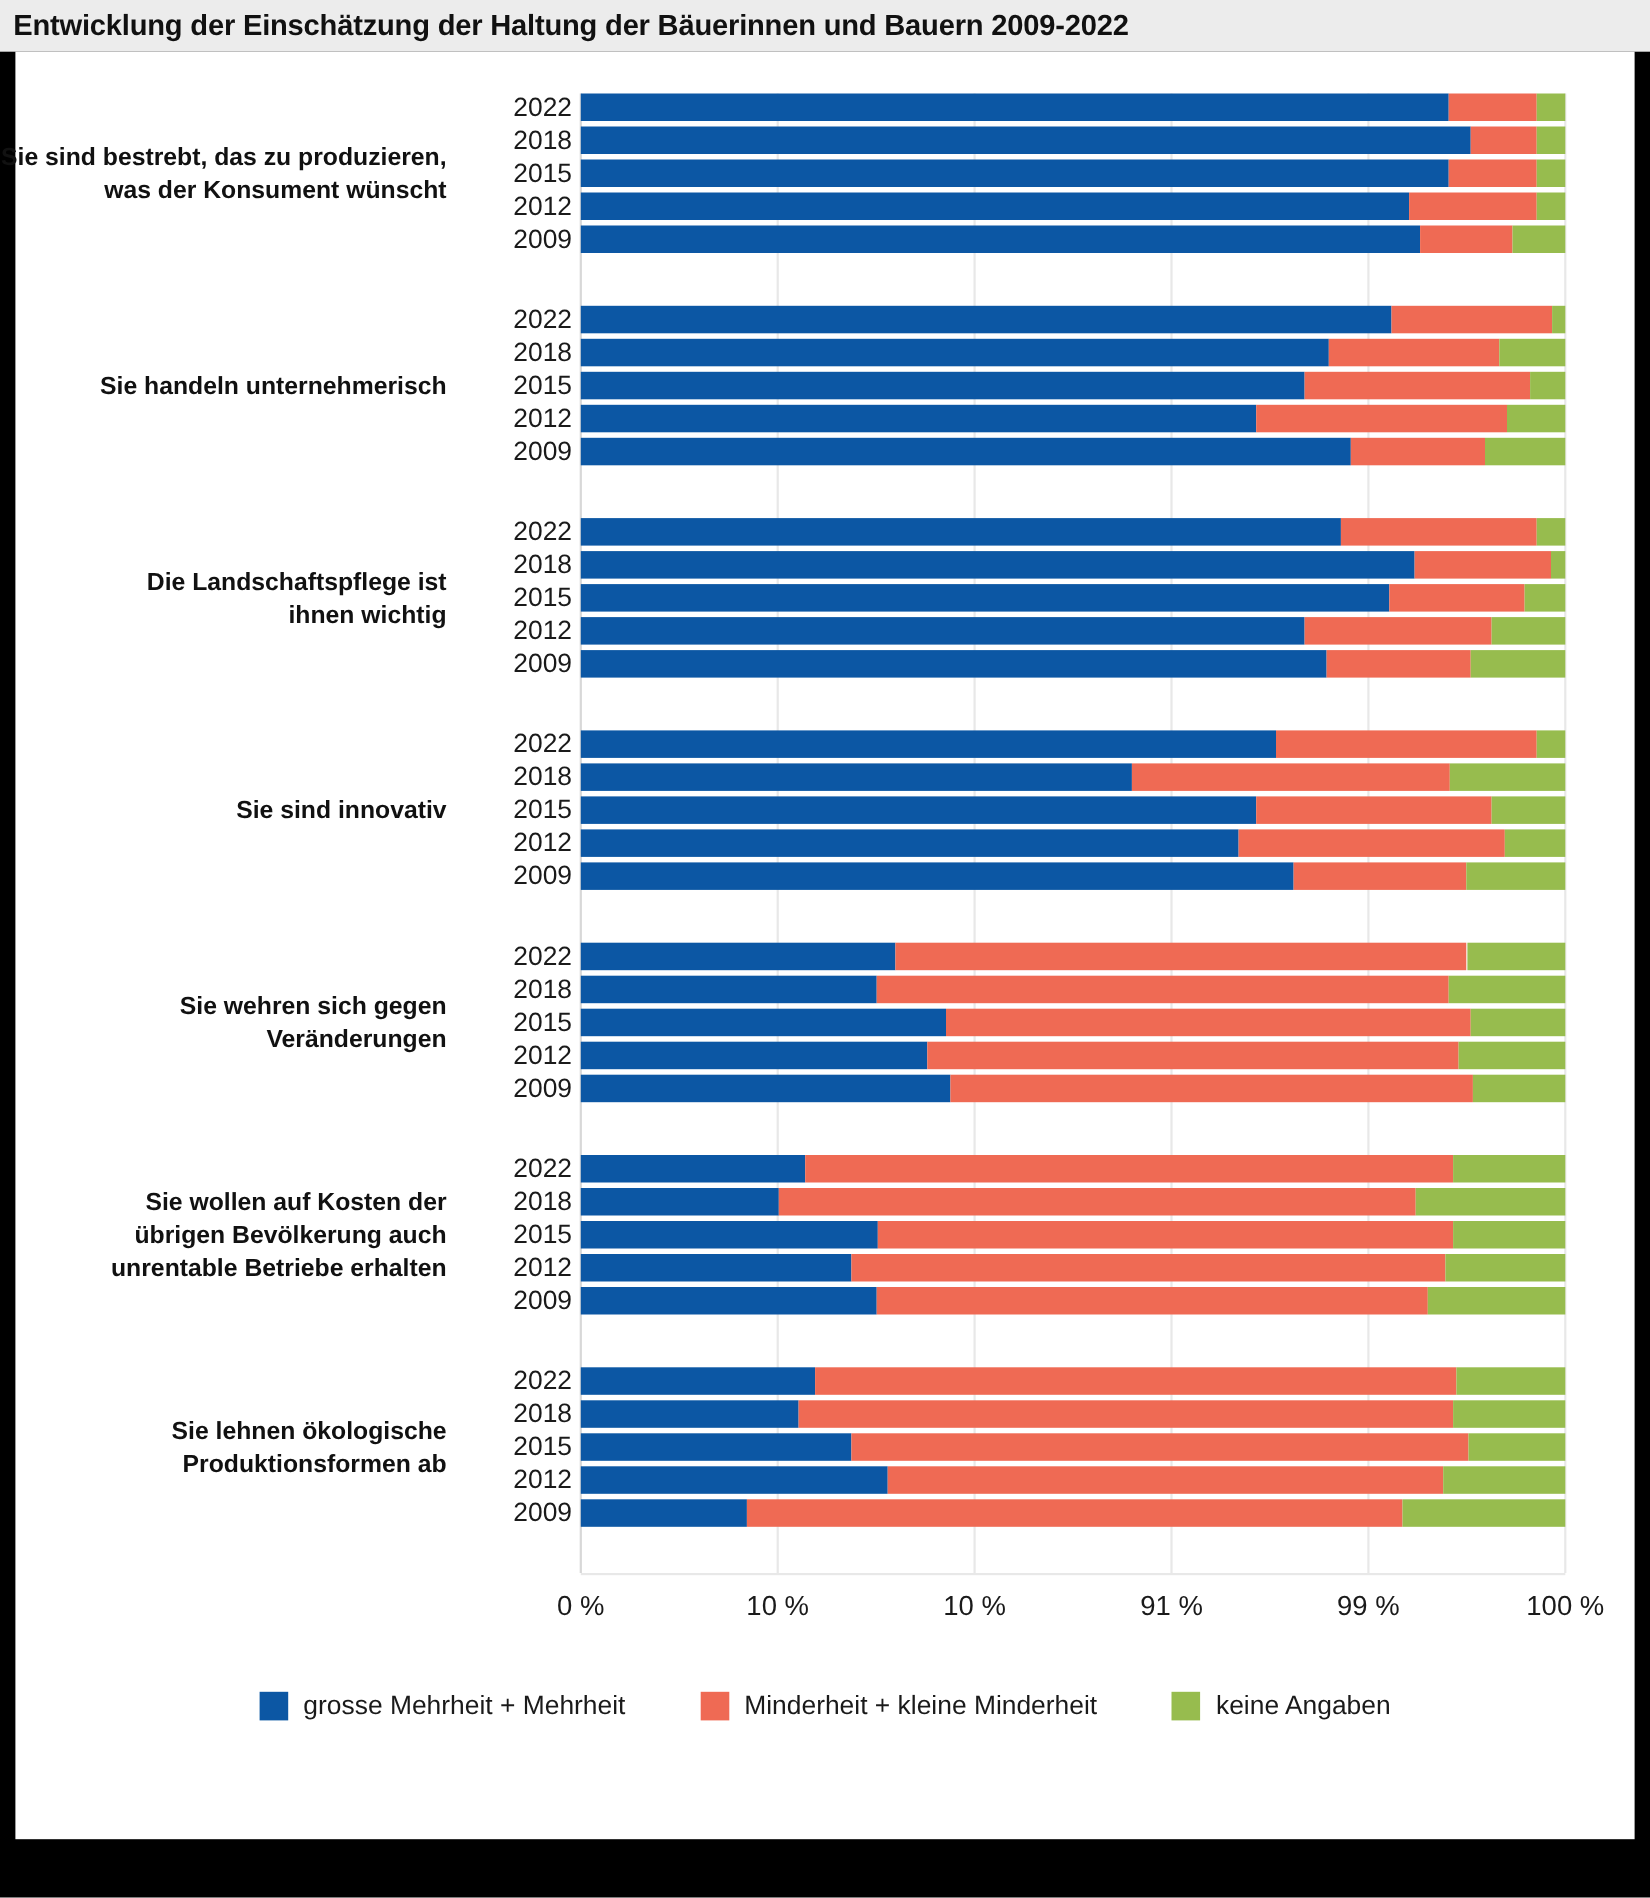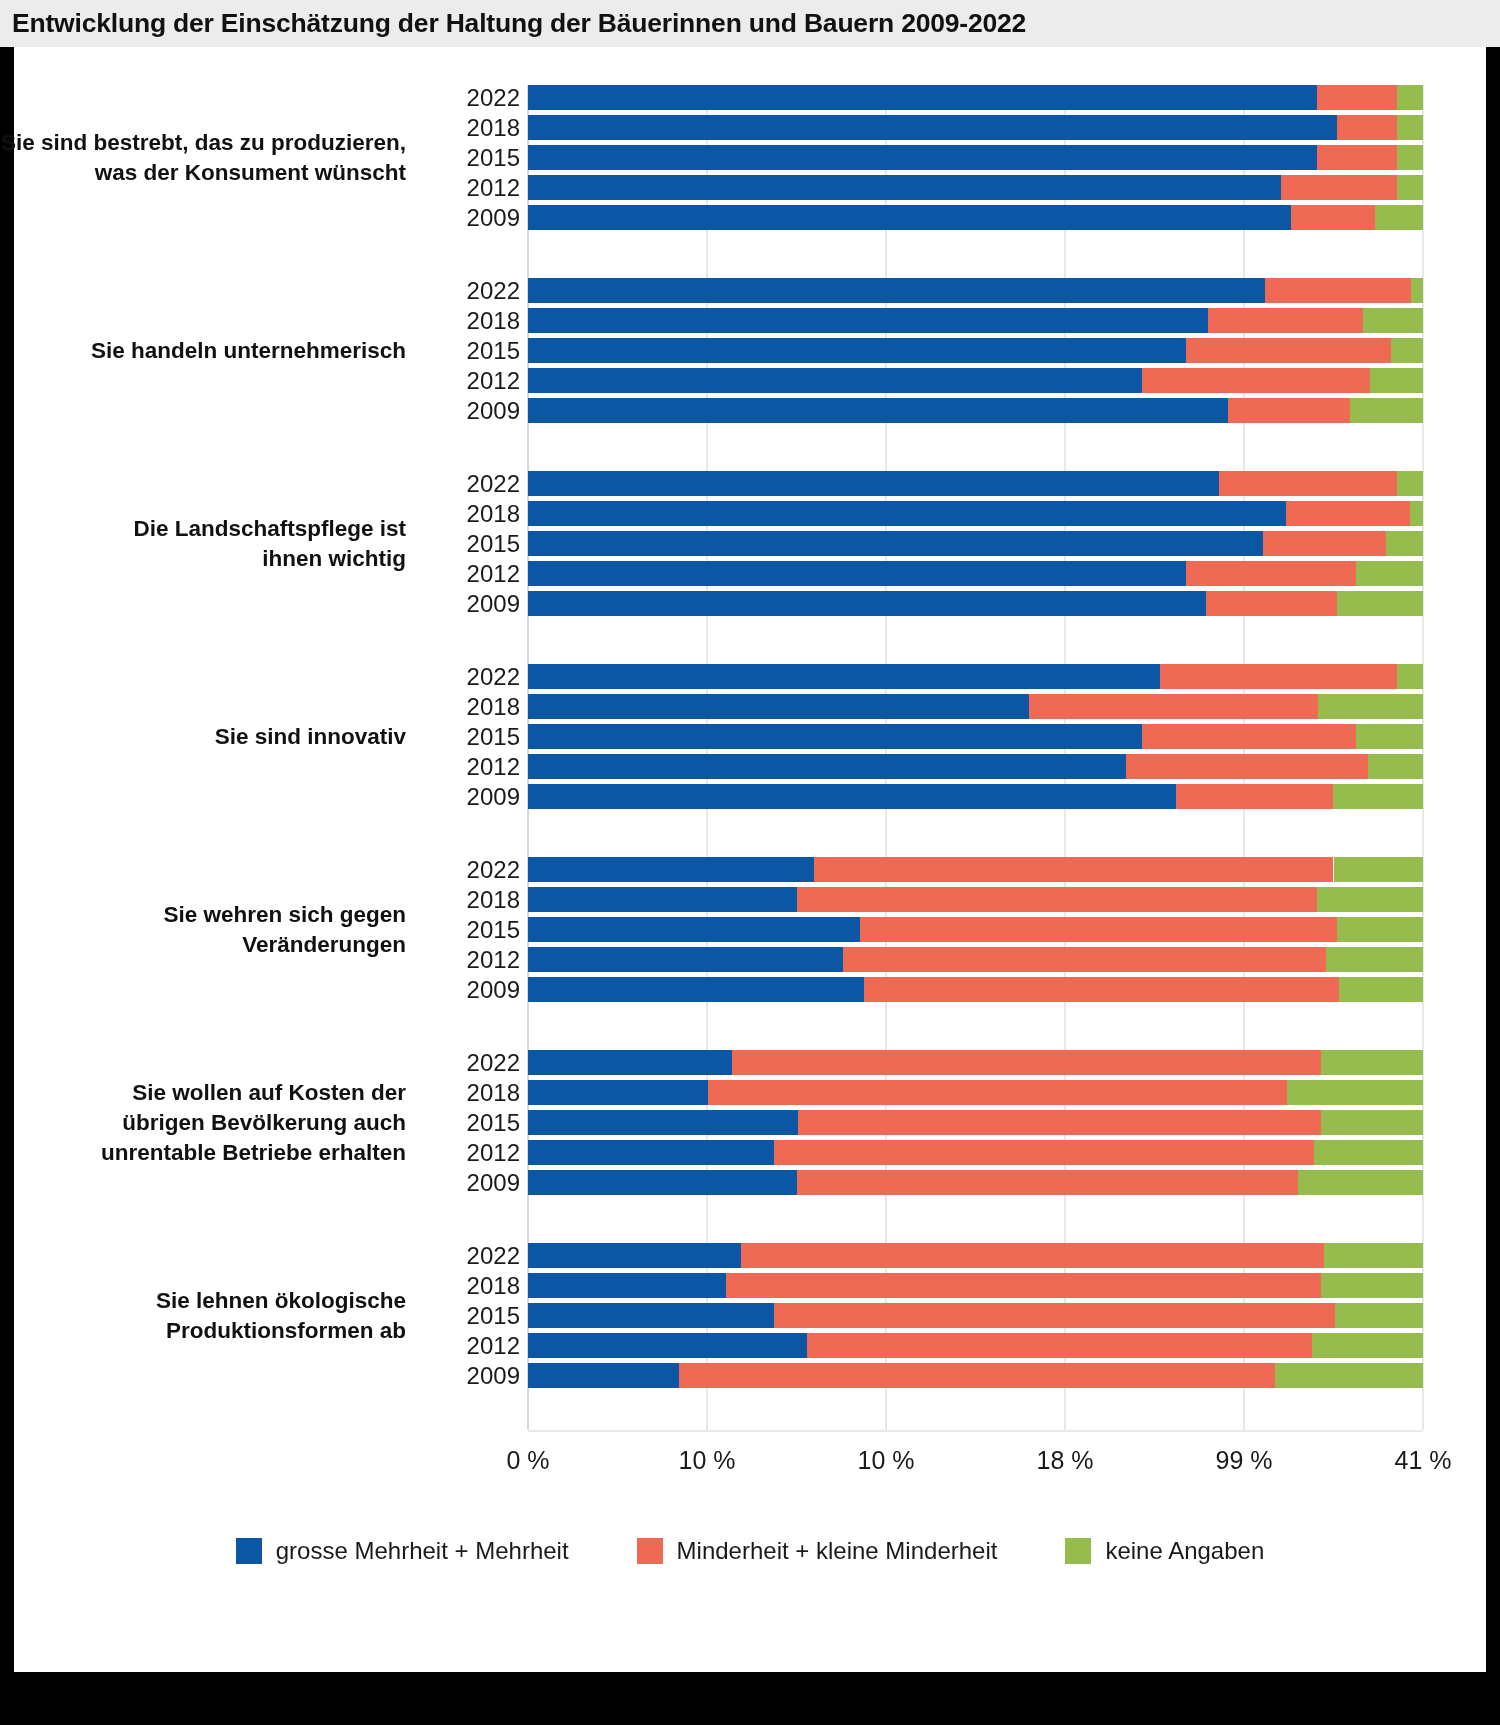--- a/index.html
+++ b/index.html
@@ -368,23 +368,23 @@
             <div>Produktionsformen ab</div>
           </div>
         </div>
       </div>
 
     <div class="xaxis" id="xaxis">
       <div class="xaxis-rule"></div>
     <div class="xtick" style="left: 0px;">0 %</div>
         <div class="xtick" style="left: 179px;">10 %</div>
         <div class="xtick" style="left: 358px;">10 %</div>
-        <div class="xtick" style="left: 537px;">18 %</div>
+        <div class="xtick" style="left: 537px;">91 %</div>
         <div class="xtick" style="left: 716px;">99 %</div>
-        <div class="xtick" style="left: 895px;">41 %</div>
+        <div class="xtick" style="left: 895px;">100 %</div>
       </div>
 
     <div class="legend" id="legend">
         <div class="legend-item">
           <div class="legend-swatch" style="background: rgb(12, 87, 164);"></div>
           <div class="legend-text">grosse Mehrheit + Mehrheit</div>
         </div>
         <div class="legend-item">
           <div class="legend-swatch" style="background: rgb(239, 106, 84);"></div>
           <div class="legend-text">Minderheit + kleine Minderheit</div>

